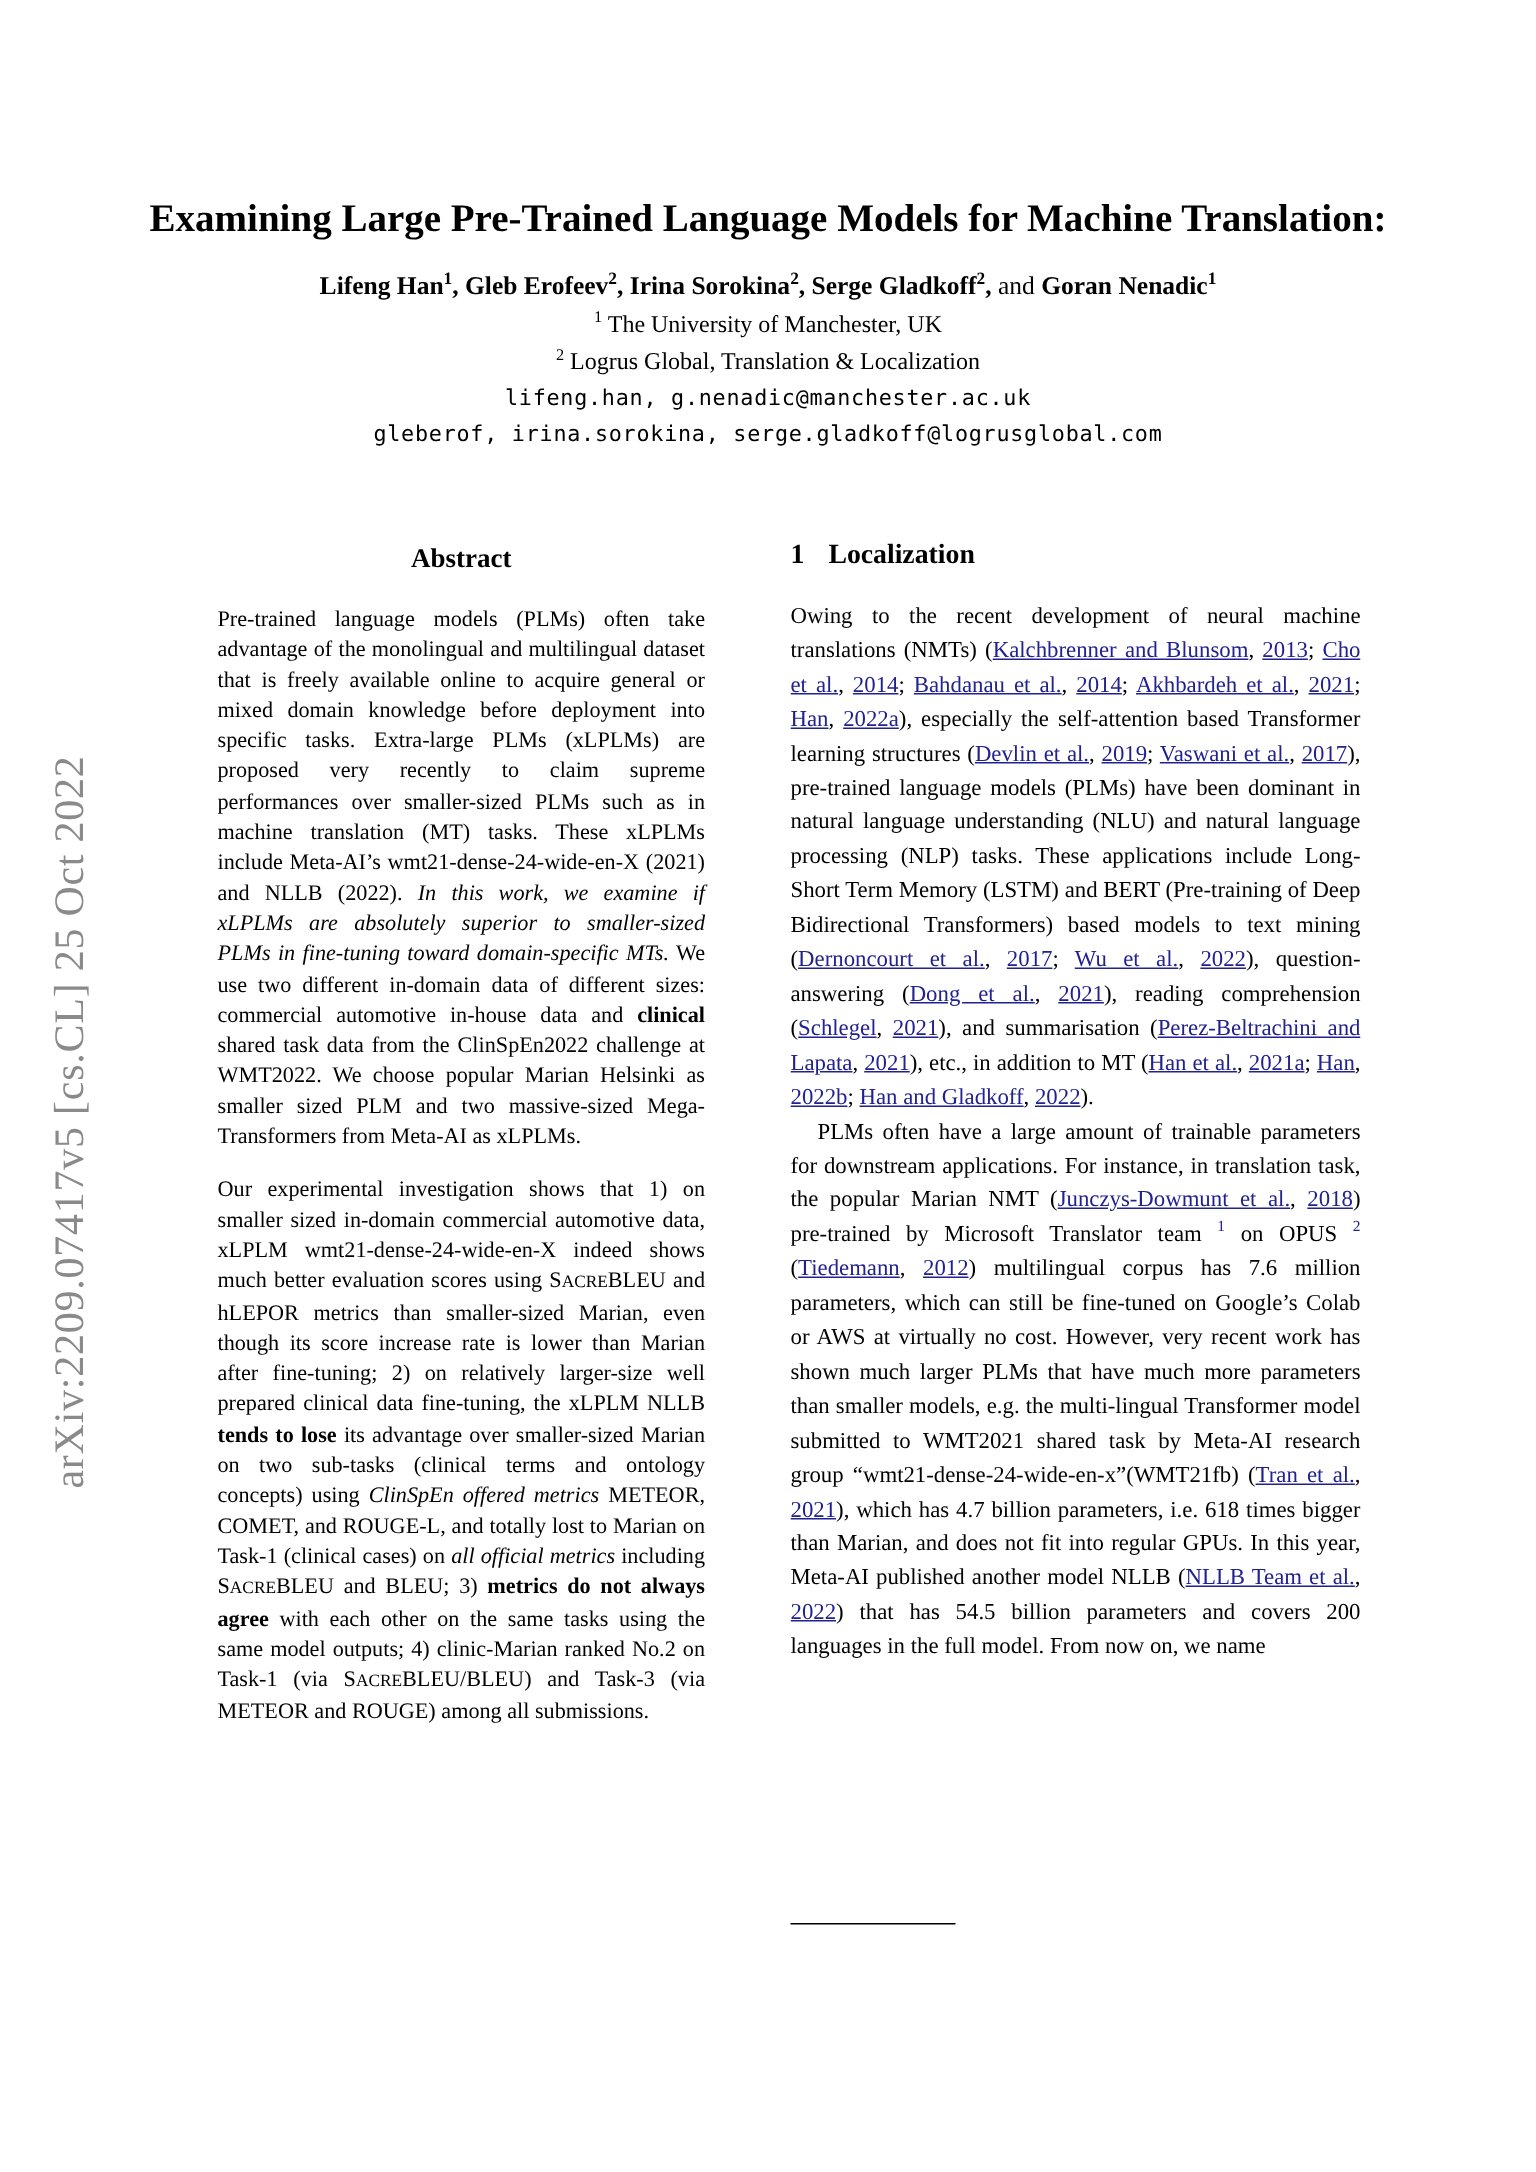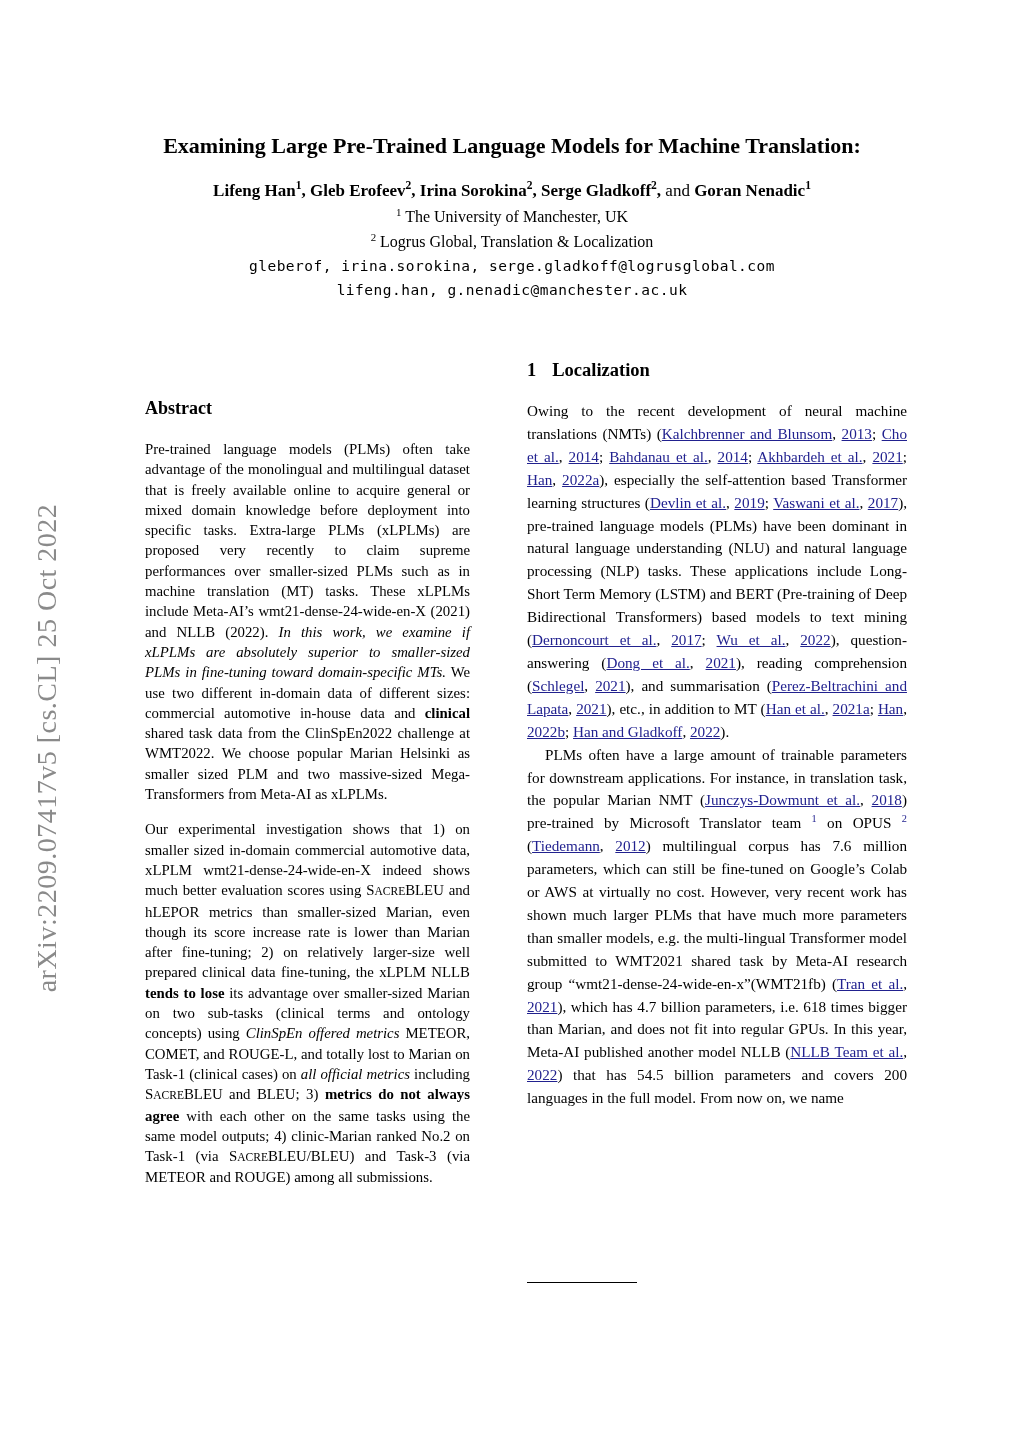--- a/index.html
+++ b/index.html
@@ -32,21 +32,21 @@
   }
   
   .header{
     position:absolute;
     top:130px;
     left:0;
     width:100%;
     text-align:center;
   }
   .title-line{
-    font-size:22px;
+    font-size:26px;
     font-weight:bold;
     line-height:32px;
   }
   .author-line{
     margin-top:16px;
     font-size:17px;
     line-height:26px;
   }
   .affiliation-line{
     font-size:16px;
@@ -66,24 +66,23 @@
     width:325px;
   }
   .col-right{
     position:absolute;
     left:527px;
     top:360px;
     width:380px;
     height:1040px;
   }
   .abstract-heading{
-    text-align:left;
+    text-align:center;
     font-size:18px;
     font-weight:bold;
-    margin-top:36px;
   }
   .abstract-body{
     margin-top:20px;
     font-size:14.8px;
     line-height:20.3px;
     text-align:justify;
   }
   .abstract-body p + p{
     margin-top:15px;
   }
@@ -135,22 +134,22 @@
 
 <div class="page">
 
   <div class="arxiv-banner">arXiv:2209.07417v5  [cs.CL]  25 Oct 2022</div>
 
   <div class="header">
     <div class="title-line">Examining Large Pre-Trained Language Models for Machine Translation:</div>
     <div class="author-line"><span class="run-b">Lifeng Han</span><span class="run-sup run-b">1</span><span class="run-b">, </span><span class="run-b">Gleb Erofeev</span><span class="run-sup run-b">2</span><span class="run-b">, </span><span class="run-b">Irina Sorokina</span><span class="run-sup run-b">2</span><span class="run-b">, </span><span class="run-b">Serge Gladkoff</span><span class="run-sup run-b">2</span><span class="run-b">,</span><span>  and  </span><span class="run-b">Goran Nenadic</span><span class="run-sup run-b">1</span></div>
     <div class="affiliation-line"><span class="run-sup">1</span><span> The University of Manchester, UK</span></div>
     <div class="affiliation-line"><span class="run-sup">2</span><span> Logrus Global, Translation &amp; Localization</span></div>
+    <div class="email-line">lifeng.han, g.nenadic@manchester.ac.uk</div>
     <div class="email-line">gleberof, irina.sorokina, serge.gladkoff@logrusglobal.com</div>
-    <div class="email-line">lifeng.han, g.nenadic@manchester.ac.uk</div>
   </div>
 
   <div class="col-left">
     <div class="abstract-heading">Abstract</div>
     <div class="abstract-body">
       <p><span>Pre-trained language models (PLMs) often take advantage of the monolingual and multilingual dataset that is freely available online to acquire general or mixed domain knowledge before deployment into specific tasks. Extra-large PLMs (xLPLMs) are proposed very recently to claim supreme performances over smaller-sized PLMs such as in machine translation (MT) tasks. These xLPLMs include Meta-AI’s wmt21-dense-24-wide-en-X (2021) and NLLB (2022). </span><span class="run-i">In this work, we examine if xLPLMs are absolutely superior to smaller-sized PLMs in fine-tuning toward domain-specific MTs.</span><span> We use two different in-domain data of different sizes: commercial automotive in-house data and </span><span class="run-b">clinical</span><span> shared task data from the ClinSpEn2022 challenge at WMT2022. We choose popular Marian Helsinki as smaller sized PLM and two massive-sized Mega-Transformers from Meta-AI as xLPLMs.</span></p>
       <p><span>Our experimental investigation shows that 1) on smaller sized in-domain commercial automotive data, xLPLM wmt21-dense-24-wide-en-X indeed shows much better evaluation scores using </span><span>S</span><span class="run-sc">ACRE</span><span>BLEU and hLEPOR metrics than smaller-sized Marian, even though its score increase rate is lower than Marian after fine-tuning; 2) on relatively larger-size well prepared clinical data fine-tuning, the xLPLM NLLB </span><span class="run-b">tends to lose</span><span> its advantage over smaller-sized Marian on two sub-tasks (clinical terms and ontology concepts) using </span><span class="run-i">ClinSpEn offered metrics</span><span> METEOR, COMET, and ROUGE-L, and totally lost to Marian on Task-1 (clinical cases) on </span><span class="run-i">all official metrics</span><span> including </span><span>S</span><span class="run-sc">ACRE</span><span>BLEU and BLEU; 3) </span><span class="run-b">metrics do not always agree</span><span> with each other on the same tasks using the same model outputs; 4) clinic-Marian ranked No.2 on Task-1 (via </span><span>S</span><span class="run-sc">ACRE</span><span>BLEU/BLEU) and Task-3 (via METEOR and ROUGE) among all submissions.</span></p>
     </div>
   </div>
 

